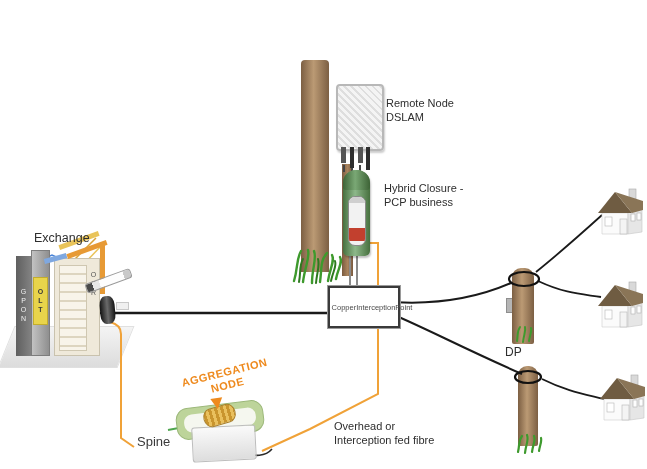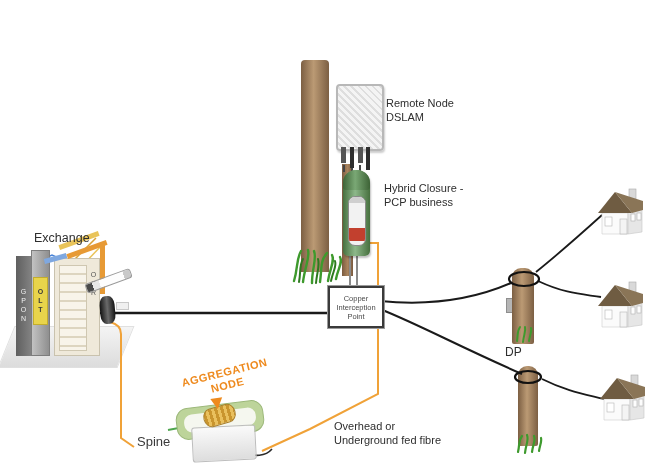--- a/index.html
+++ b/index.html
@@ -31,22 +31,22 @@
       background:linear-gradient(90deg,#47703f 0%,#8db88a 45%,#47703f 100%);
       border-radius:13px 13px 5px 5px;box-shadow:1px 2px 2px rgba(0,0,0,.25);}
   #closure-cap{position:absolute;left:0;top:0;width:27px;height:20px;
       background:linear-gradient(90deg,#3d6336,#7aa875 45%,#3d6336);border-radius:13px 13px 3px 3px;}
   #closure-window{position:absolute;left:5px;top:26px;width:16px;height:48px;background:#f2f2f2;
       border:1px solid #8a8a8a;border-radius:7px;overflow:hidden;}
   #closure-window .band{position:absolute;left:0;bottom:4px;width:100%;height:13px;background:#c2402e;}
   #closure-window .cap2{position:absolute;left:0;top:0;width:100%;height:6px;background:#cfcfcf;}
   
   #cip-box{left:328px;top:286px;width:52px;height:38px;background:#fff;border:2px solid #3a3a3a;
-      box-shadow:0 0 0 1px #9a9a9a;z-index:6;display:flex;flex-direction:column;align-items:center;
-      justify-content:center;font-size:7.5px;color:#4a4a4a;line-height:1.2;text-align:center;}
+      box-shadow:0 0 0 1px #9a9a9a;z-index:6;display:flex;flex-direction:row;align-items:center;
+      justify-content:center;font-size:7.5px;color:#4a4a4a;line-height:1.2;text-align:center;padding-left:16px;}
   
   #agg-label{left:172px;top:366px;width:108px;text-align:center;font-size:11px;font-weight:bold;
       color:#ee8a1e;transform:rotate(-14deg);line-height:1.15;letter-spacing:.5px;z-index:6;}
   #agg-arrow{left:211px;top:398px;width:0;height:0;border-left:6px solid transparent;
       border-right:6px solid transparent;border-top:11px solid #ee8a1e;transform:rotate(-8deg);z-index:6;}
   #agg-lid{left:176px;top:404px;width:86px;height:30px;background:#bdd49a;border:1px solid #9cb87a;
       border-radius:12px;transform:rotate(-7deg);z-index:3;}
   #agg-lid .inner{position:absolute;left:7px;top:6px;right:7px;bottom:6px;background:#f5f7ef;border-radius:8px;}
   #agg-body{left:192px;top:426px;width:62px;height:33px;background:linear-gradient(#fafafa,#dddddd);
       border:1px solid #bdbdbd;border-radius:3px;transform:rotate(-3deg);z-index:3;}
@@ -210,21 +210,21 @@
     <div>DSLAM</div>
   </div>
   <div class="abs lbl" style="left:384px;top:181px;">
     <div>Hybrid Closure -</div>
     <div>PCP business</div>
   </div>
   <div class="abs lbl" style="left:137px;top:434px;font-size:13px;color:#3a3a3a;">Spine</div>
   <div class="abs lbl" style="left:505px;top:345px;font-size:12px;">DP</div>
   <div class="abs lbl" style="left:334px;top:419px;">
     <div>Overhead or</div>
-    <div>Underground fed fibre</div>
+    <div>Interception fed fibre</div>
   </div>
 
   <div id="logo" class="abs">
     <span class="brand">openreach</span>
     <div class="bar">
       <span>a BT Group business</span>
     </div>
     <span class="bt">BT</span>
     <div class="globe"></div>
   </div>

